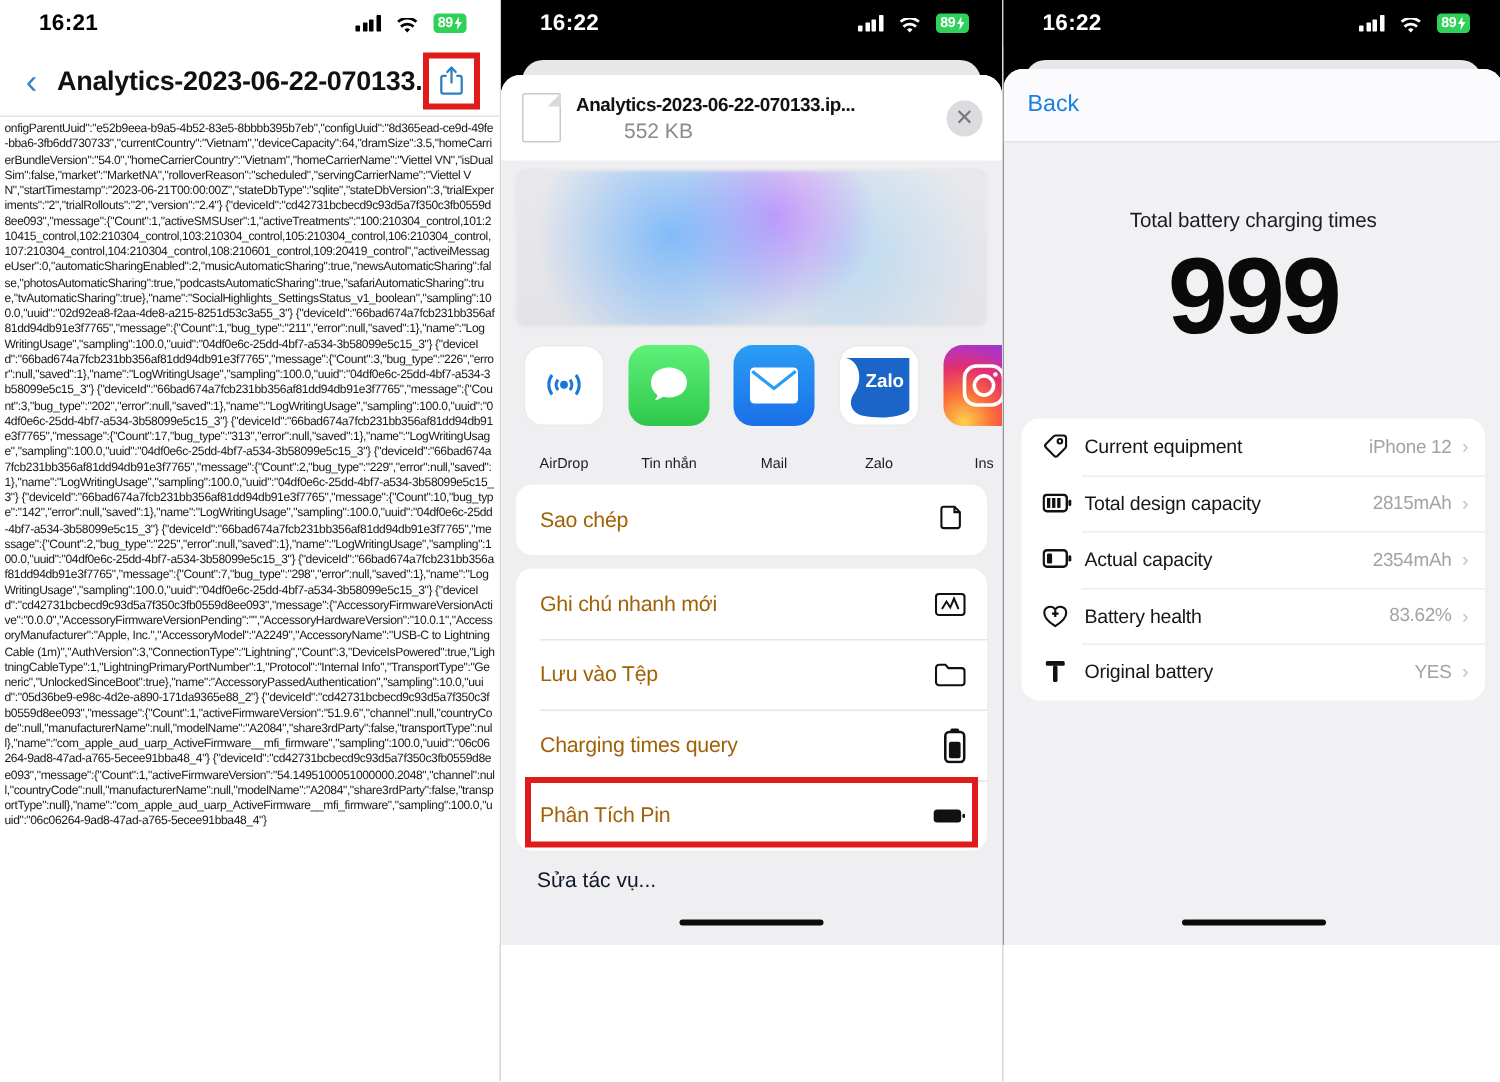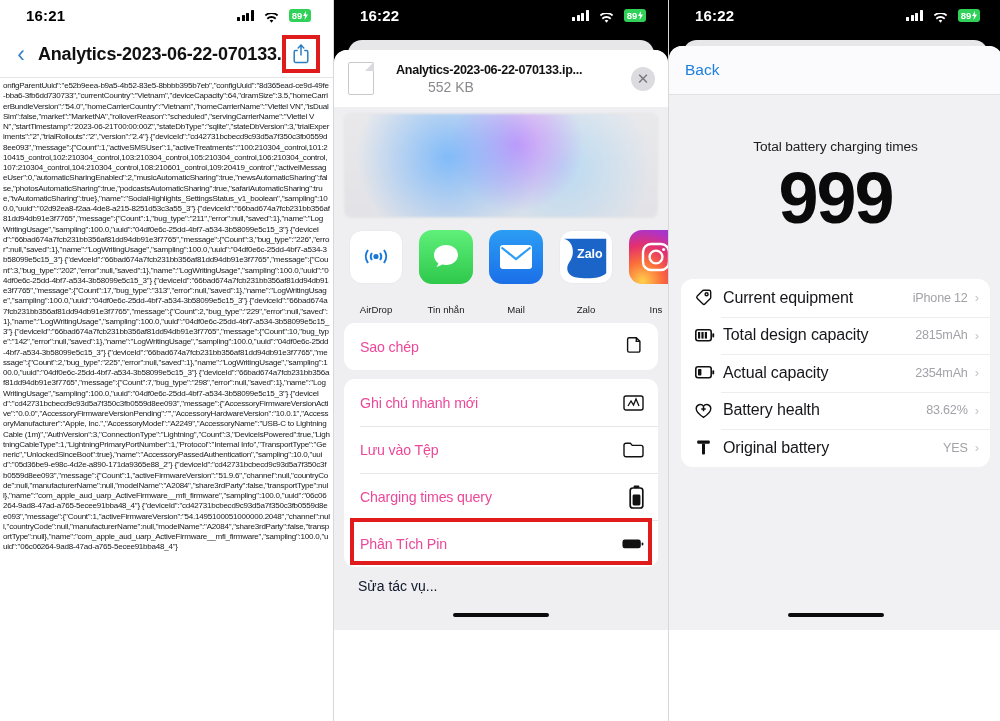--- a/index.html
+++ b/index.html
@@ -44,21 +44,21 @@
   .logtext { font-family: "Liberation Sans", sans-serif; font-size: 8.05px; line-height: 10.25px;
              color: #16181b; padding: 3px 3px 0 3px; word-break: break-all; letter-spacing: -.25px;
              height: 643px; overflow: hidden; font-weight: 500; }
 
   
   .p2 { background: #000; }
   .sheet-shadow { position: absolute; left: 14px; right: 14px; top: 40px; height: 40px;
                   background: #e7e7e9; border-radius: 14px 14px 0 0; }
   .sheet { position: absolute; left: 0; right: 0; top: 50px; bottom: 0;
            background: #efeff1; border-radius: 13px 13px 0 0; overflow: hidden; }
-  .file-head { display: flex; align-items: center; gap: 22px; padding: 12px 13px 12px 14px; background: #fff; }
+  .file-head { display: flex; align-items: center; gap: 10px; padding: 12px 13px 12px 14px; background: #fff; }
   .file-icon { width: 26px; height: 33px; background: #fff; border: 1.4px solid #c9c9cd; border-radius: 2px;
                flex: none; position: relative; }
   .file-icon::after { content:""; position:absolute; right:-1px; top:-1px; border-width: 0 0 9px 9px;
                       border-style: solid; border-color: transparent transparent #d9d9de transparent; }
   .file-meta { flex: 1; min-width: 0; }
   .file-name { font-size: 12.6px; font-weight: bold; color: #111; white-space: nowrap; overflow: hidden;
                letter-spacing: -.3px; }
   .file-size { font-size: 14px; color: #8a8a8e; margin-top: 2px; margin-left: 32px; }
   .close-btn { width: 24px; height: 24px; border-radius: 50%; background: #dcdce0; flex: none;
                display: flex; align-items: center; justify-content: center; color: #78787e;
@@ -75,21 +75,21 @@
   .apps { display: flex; gap: 14px; padding: 4px 0 8px 14px; overflow: hidden; }
   .app { width: 56px; flex: none; text-align: center; }
   .app-ic { width: 54px; height: 54px; border-radius: 13px; margin: 0 auto 5px;
             display: flex; align-items: center; justify-content: center; }
   .app-lb { font-size: 9.6px; color: #1c1c1e; white-space: nowrap; overflow: hidden; margin-top: 20px; }
 
   .group { background: #fff; border-radius: 11px; margin: 0 10px 9px 10px; overflow: hidden; }
   .row { display: flex; align-items: center; justify-content: space-between;
          padding: 0 14px 0 16px; height: 47px; position: relative; }
   .row + .row::before { content: ""; position: absolute; left: 16px; right: 0; top: 0; height: 1px; background: #e6e6e9; }
-  .row-lb { font-size: 14.2px; color: #ec4899; letter-spacing: -.15px; }
+  .row-lb { font-size: 14.2px; color: #a16207; letter-spacing: -.15px; }
   .row-ic { width: 22px; height: 24px; display: flex; align-items: center; justify-content: flex-end; color: #111; }
   .hl { position: absolute; left: 6px; right: 6px; top: 139px; height: 47px; border: 4px solid #e01b1b;
         pointer-events: none; }
   .editlink { font-size: 14px; color: #0f172a; padding: 2px 0 0 24px; }
 
   
   .p3 { background: #000; width: 333px; }
   .sheet3-shadow { position: absolute; left: 14px; right: 14px; top: 40px; height: 34px;
                    background: #e7e7e9; border-radius: 14px 14px 0 0; }
   .sheet3 { position: absolute; left: 0; right: 0; top: 46px; bottom: 0; background: #f1f1f4;
@@ -97,21 +97,21 @@
   .nav3 { height: 49px; background: #fbfbfd; display: flex; align-items: center; padding-left: 16px;
           border-bottom: 1px solid #e2e2e6; }
   .back-lb { font-size: 15.5px; color: #1b7fe0; font-weight: 500; }
   .bigtitle { text-align: center; font-size: 13.7px; color: #1c1c1e; margin-top: 44px; letter-spacing: -.1px; }
   .bignum { text-align: center; font-size: 72px; font-weight: bold; color: #0a0a0a; letter-spacing: -2px;
             line-height: 1; margin-top: 8px; }
   .card3 { background: #fff; border-radius: 12px; margin: 45px 12px 0 12px; overflow: hidden; }
   .r3 { display: flex; align-items: center; height: 37.5px; padding: 0 11px 0 14px; position: relative; }
   .r3 + .r3::before { content:""; position:absolute; left:40px; right:0; top:0; height:1px; background:#ededf0; }
   .r3-ic { width: 24px; display: flex; align-items: center; color: #111; flex: none; }
-  .r3-lb { flex: 1; font-size: 16px; color: #16161a; letter-spacing: -.15px; padding-left: 4px; }
+  .r3-lb { flex: 1; font-size: 13px; color: #16161a; letter-spacing: -.15px; padding-left: 4px; }
   .r3-val { font-size: 12.6px; color: #a2a2a8; letter-spacing: -.2px; }
   .r3-ch { color: #c3c3c9; font-size: 13px; margin-left: 7px; font-weight: 400; }
 
   .home-ind { position: absolute; left: 50%; transform: translateX(-50%); bottom: 13px;
               width: 96px; height: 4px; background: #0b0b0b; border-radius: 3px; }
   .divider-v { width: 1px; background: #d8d8dc; flex: none; }
 </style>
 </head>
 <body>
 

